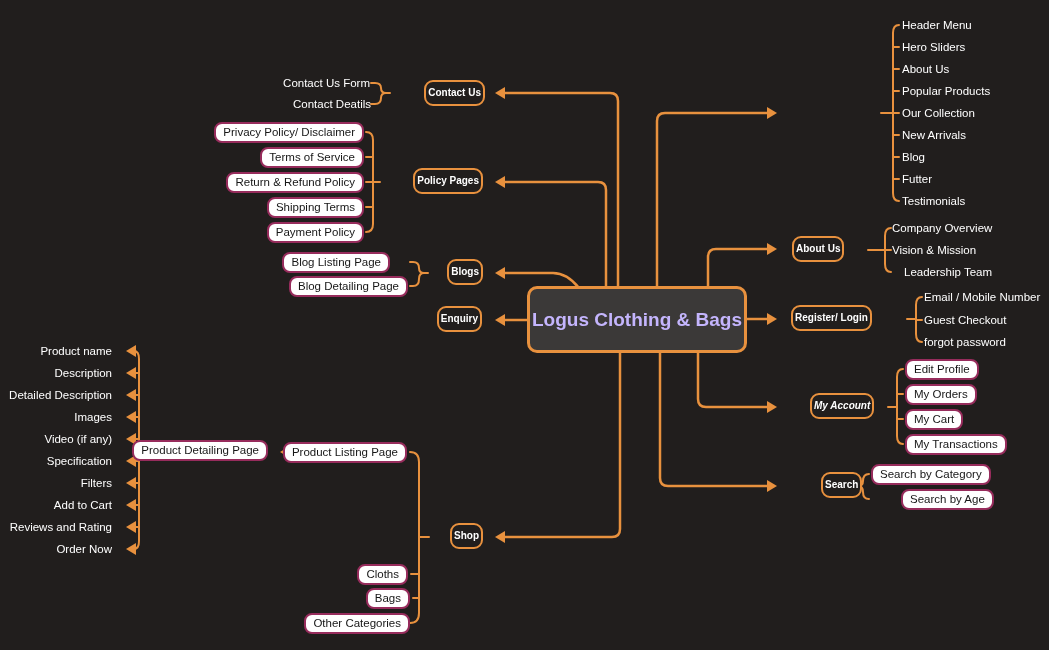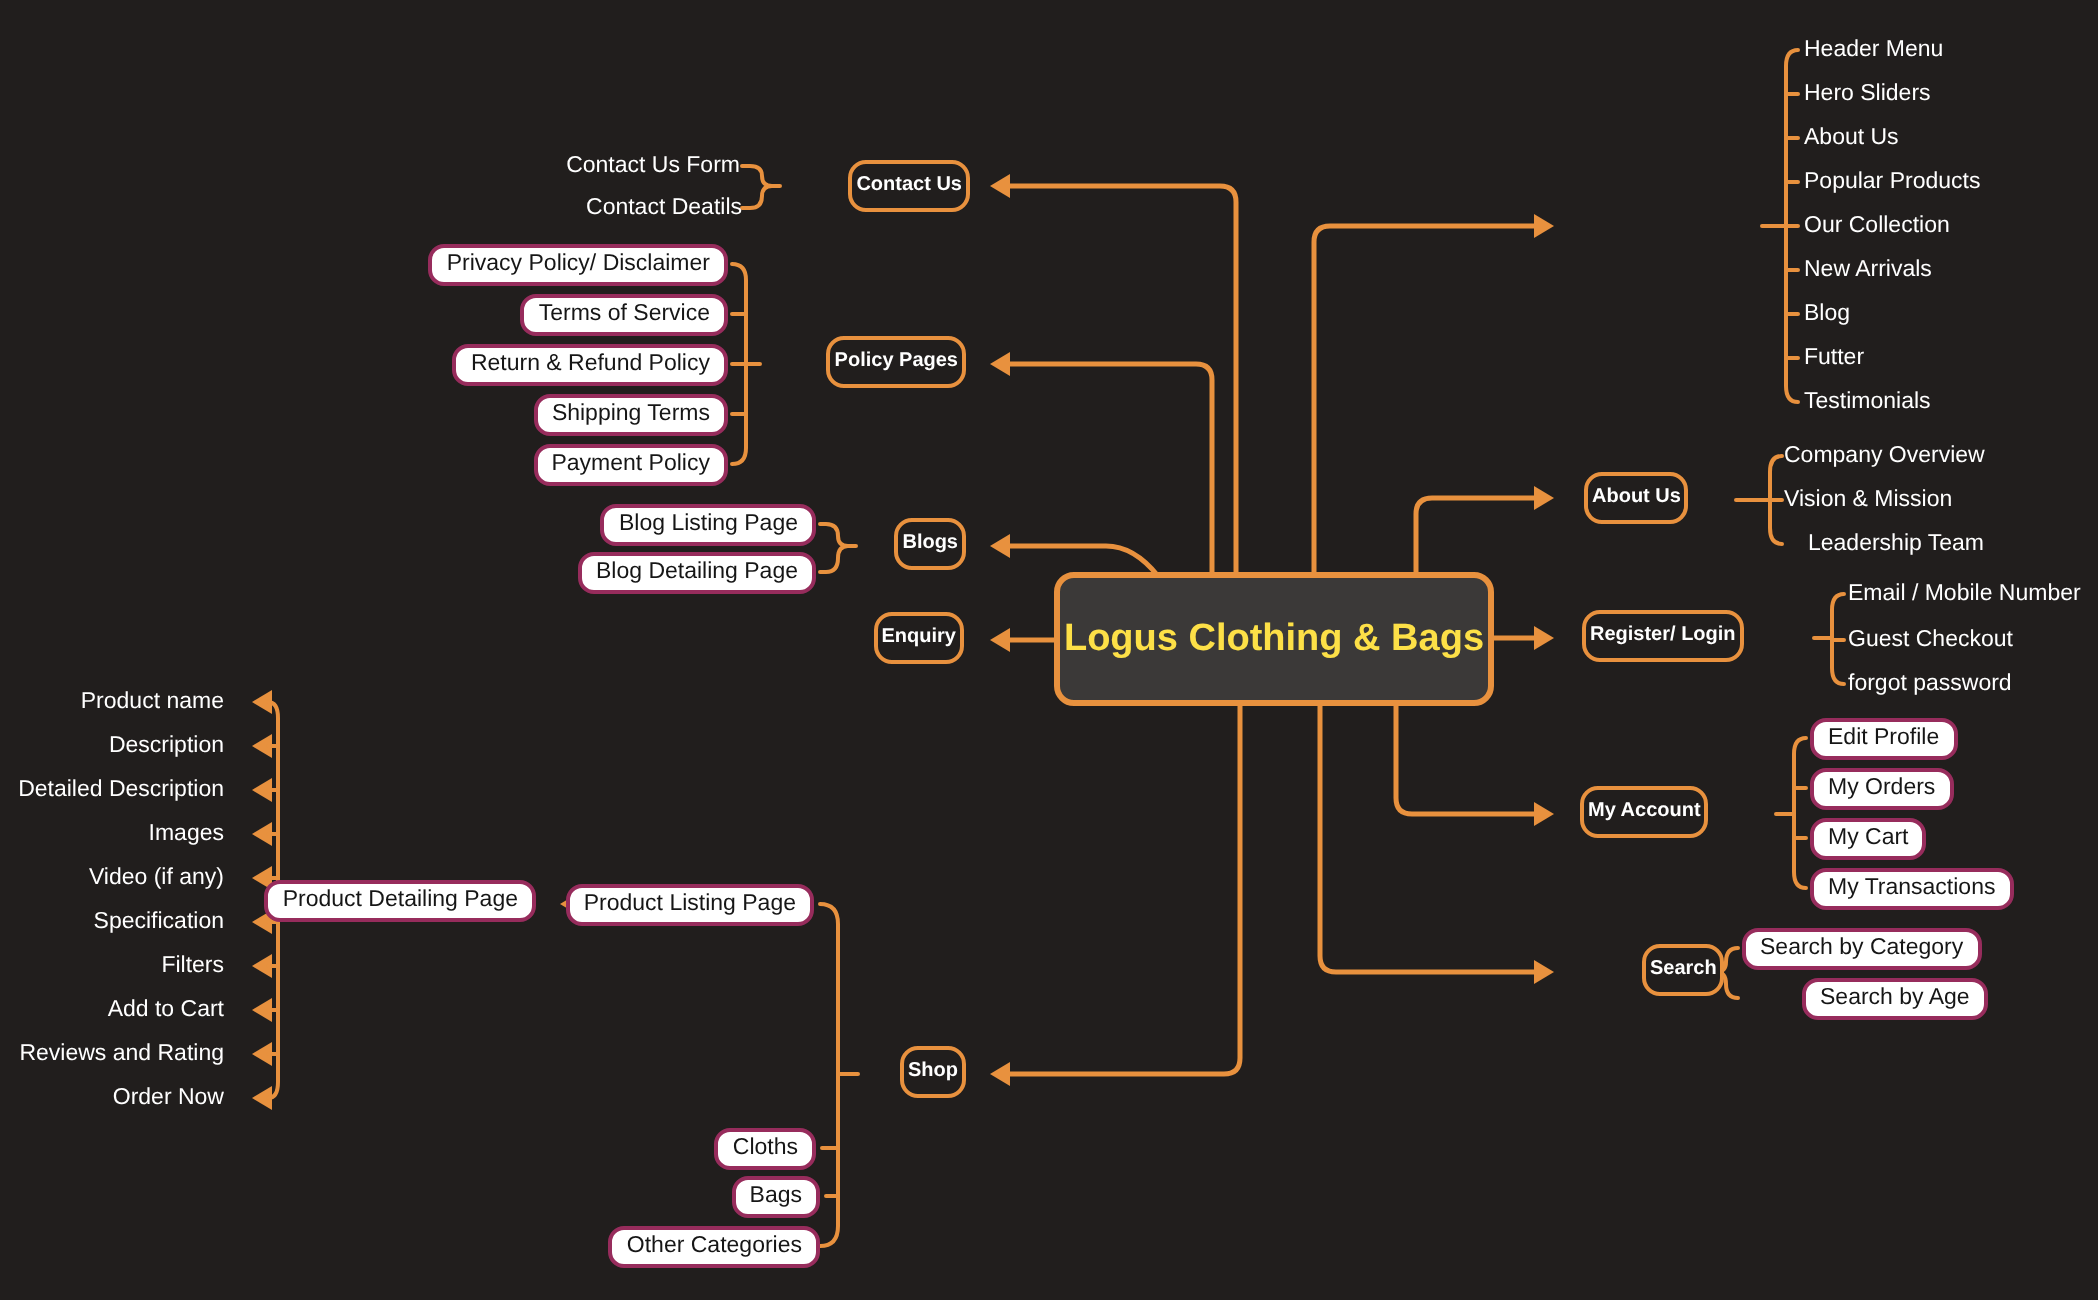--- a/index.html
+++ b/index.html
@@ -8,21 +8,21 @@
     background:var(--bg,#211E1D);
     font-family:"Liberation Sans","DejaVu Sans",sans-serif;
   }
   svg.wires{position:absolute;left:0;top:0;width:1049px;height:650px;}
   .wire{fill:none;stroke:var(--accent,#E8913E);stroke-width:2.5;stroke-linecap:round;}
   .bracket{fill:none;stroke:var(--accent,#E8913E);stroke-width:2;stroke-linecap:round;}
   .arr{fill:var(--accent,#E8913E);stroke:none;}
   .central{
     position:absolute;left:527px;top:286px;width:214px;height:61px;
     background:var(--node-fill,#3B3938);border:3px solid var(--accent,#E8913E);
-    border-radius:10px;color:#fde047;font-weight:bold;font-size:19px;line-height:24px;
+    border-radius:10px;color:#c4b5fd;font-weight:bold;font-size:19px;line-height:24px;
     display:flex;align-items:center;justify-content:center;text-align:center;
   }
   .onode{
     position:absolute;height:20px;line-height:20px;
     border:2.5px solid var(--accent,#E8913E);border-radius:9px;
     background:var(--bg,#211E1D);color:#fff;font-weight:bold;font-size:10px;
     padding:1px 2px;white-space:nowrap;
   }
   .pbox{
     position:absolute;height:15px;line-height:15px;
@@ -93,33 +93,33 @@
   <div class="central">Logus Clothing &amp; Bags</div>
 
   <div class="onode" style="right:564px;top:80px;">Contact Us</div>
   <div class="onode" style="right:566px;top:168px;">Policy Pages</div>
   <div class="onode" style="right:566px;top:259px;">Blogs</div>
   <div class="onode" style="right:567px;top:306px;">Enquiry</div>
   <div class="onode" style="right:566px;top:523px;">Shop</div>
 
   <div class="onode" style="left:792px;top:236px;">About Us</div>
   <div class="onode" style="left:791px;top:305px;">Register/ Login</div>
-  <div class="onode" style="left:790px;top:393px;">My Account</div>
+  <div class="onode" style="left:810px;top:393px;font-style:italic;">My Account</div>
   <div class="onode" style="left:792px;top:472px;margin-left:29px;">Search</div>
 
   <div class="leaf r" style="right:679px;top:75px;">Contact Us Form</div>
   <div class="leaf r" style="right:678px;top:96px;">Contact Deatils</div>
 
   <div class="pbox" style="right:685px;top:122px;">Privacy Policy/ Disclaimer</div>
   <div class="pbox" style="right:685px;top:147px;">Terms of Service</div>
   <div class="pbox" style="right:685px;top:172px;">Return &amp; Refund Policy</div>
   <div class="pbox" style="right:685px;top:197px;">Shipping Terms</div>
   <div class="pbox" style="right:685px;top:222px;">Payment Policy</div>
 
-  <div class="pbox" style="right:641px;top:252px;">Blog Listing Page</div>
+  <div class="pbox" style="right:659px;top:252px;">Blog Listing Page</div>
   <div class="pbox" style="right:641px;top:276px;">Blog Detailing Page</div>
 
   <div class="pbox" style="right:642px;top:442px;">Product Listing Page</div>
   <div class="pbox" style="right:641px;top:564px;">Cloths</div>
   <div class="pbox" style="right:639px;top:588px;">Bags</div>
   <div class="pbox" style="right:639px;top:613px;">Other Categories</div>
 
   <div class="pbox" style="right:781px;top:440px;">Product Detailing Page</div>
   <div class="leaf r" style="right:937px;top:343px;">Product name</div>
   <div class="leaf r" style="right:937px;top:365px;">Description</div>

